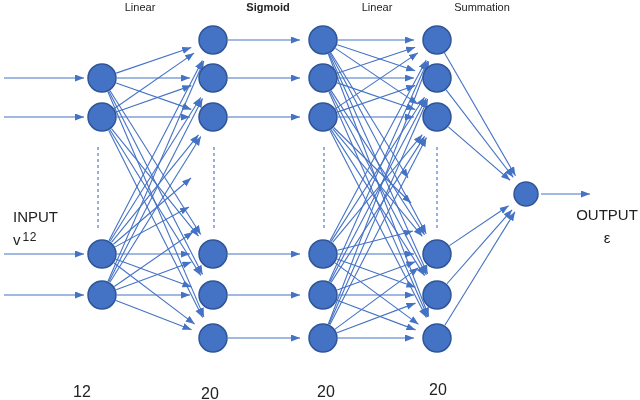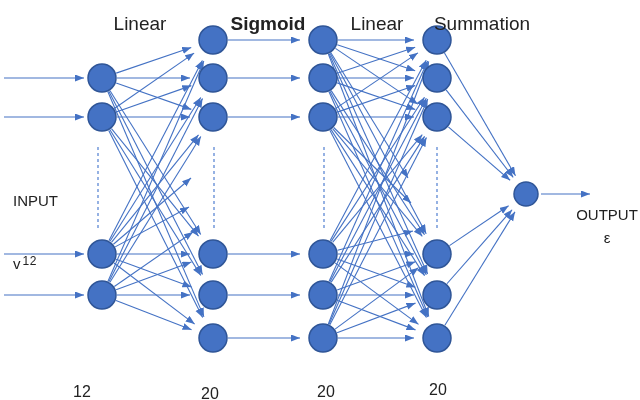--- a/index.html
+++ b/index.html
@@ -2,24 +2,24 @@
 <html><head>
 <meta charset="utf-8">
 <style>
   html,body{margin:0;padding:0;background:#ffffff;}
   #stage{
     position:relative;width:640px;height:400px;background:#ffffff;overflow:hidden;
     font-family:"Liberation Sans",sans-serif;color:#222222;
   }
   #net{position:absolute;left:0;top:0;}
   .lbl{position:absolute;white-space:nowrap;color:#222222;}
-  .stage-label{font-size:19px;top:13px;transform:translateX(-50%);}
+  .stage-label{font-size:11px;top:1px;transform:translateX(-50%);}
   .count-label{font-size:16px;transform:translateX(-50%);}
-  #input-block{left:13px;top:191px;font-size:15px;line-height:20px;}
-  #input-var{font-size:15px;margin-top:40px;}
+  #input-block{left:13px;top:207px;font-size:15px;line-height:20px;}
+  #input-var{font-size:15px;}
   #input-var sup{font-size:12px;vertical-align:4px;letter-spacing:0.5px;margin-left:2px;}
   #output-block{left:567px;top:206px;width:80px;text-align:center;font-size:15px;}
   #output-symbol{position:absolute;left:567px;top:229px;width:80px;text-align:center;font-size:15px;}
 </style>
 </head>
 <body>
 
 <div id="stage">
   <svg id="net" width="640" height="400" viewBox="0 0 640 400">
       <defs>

